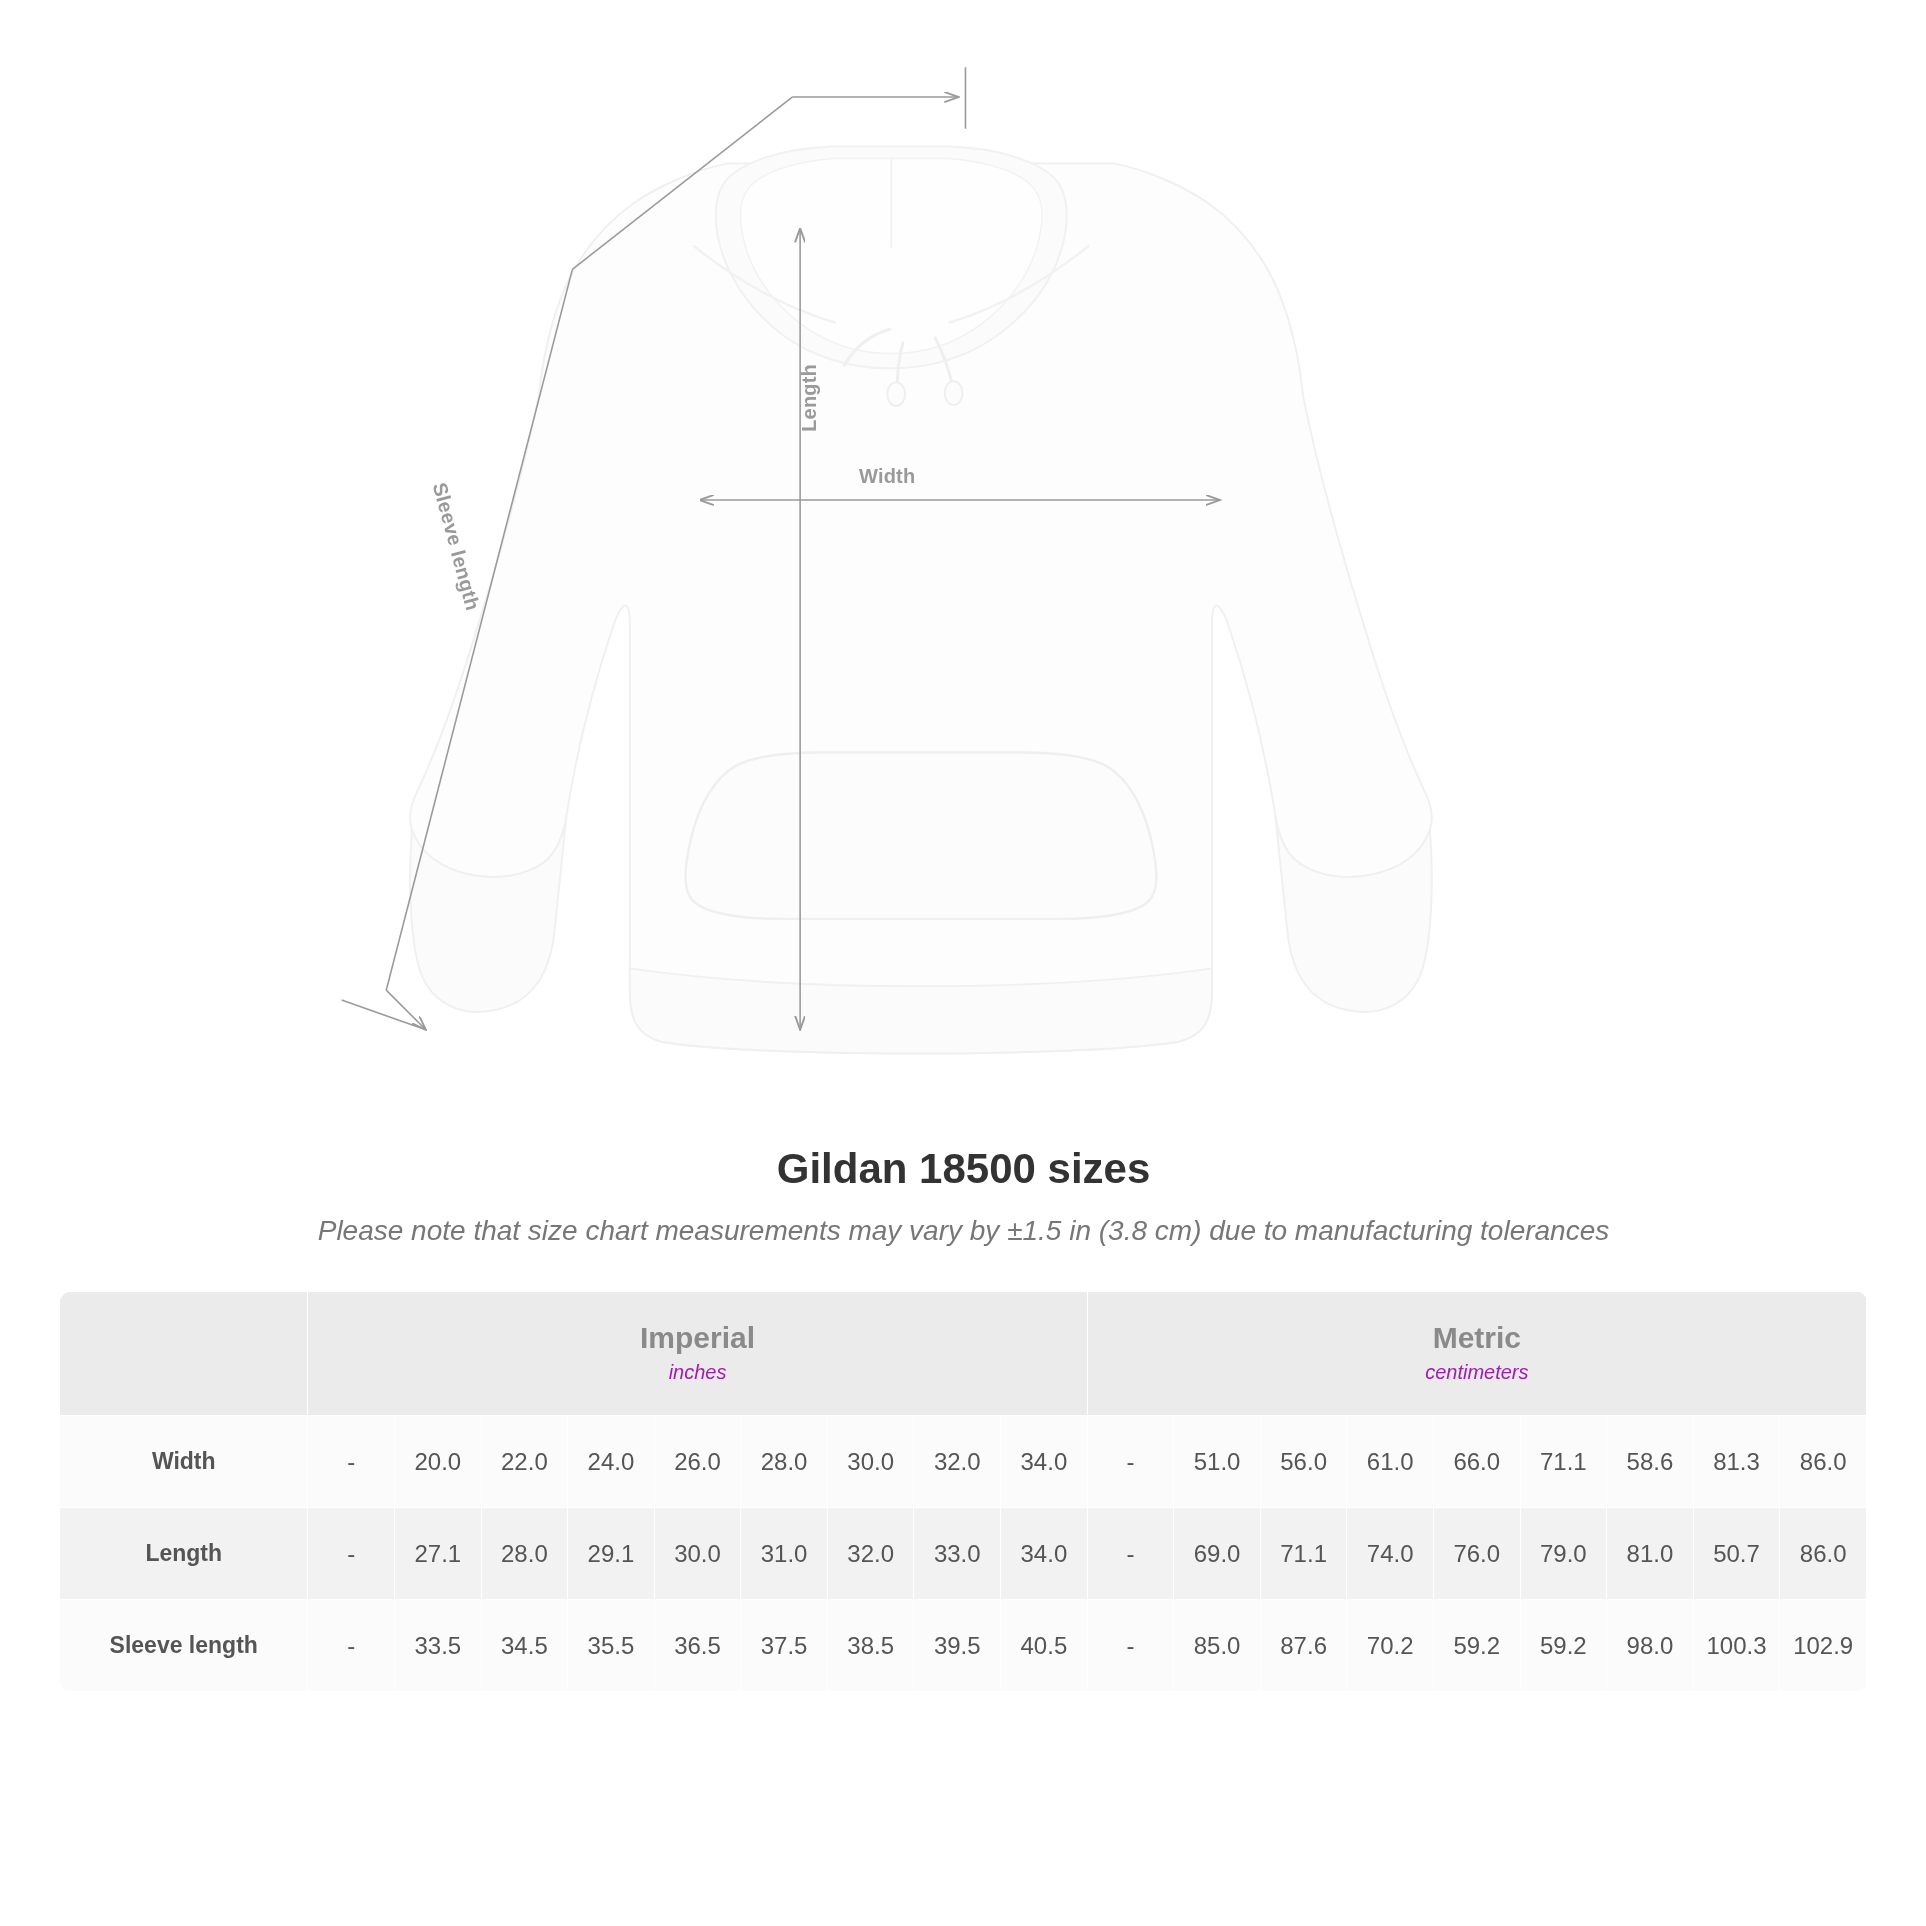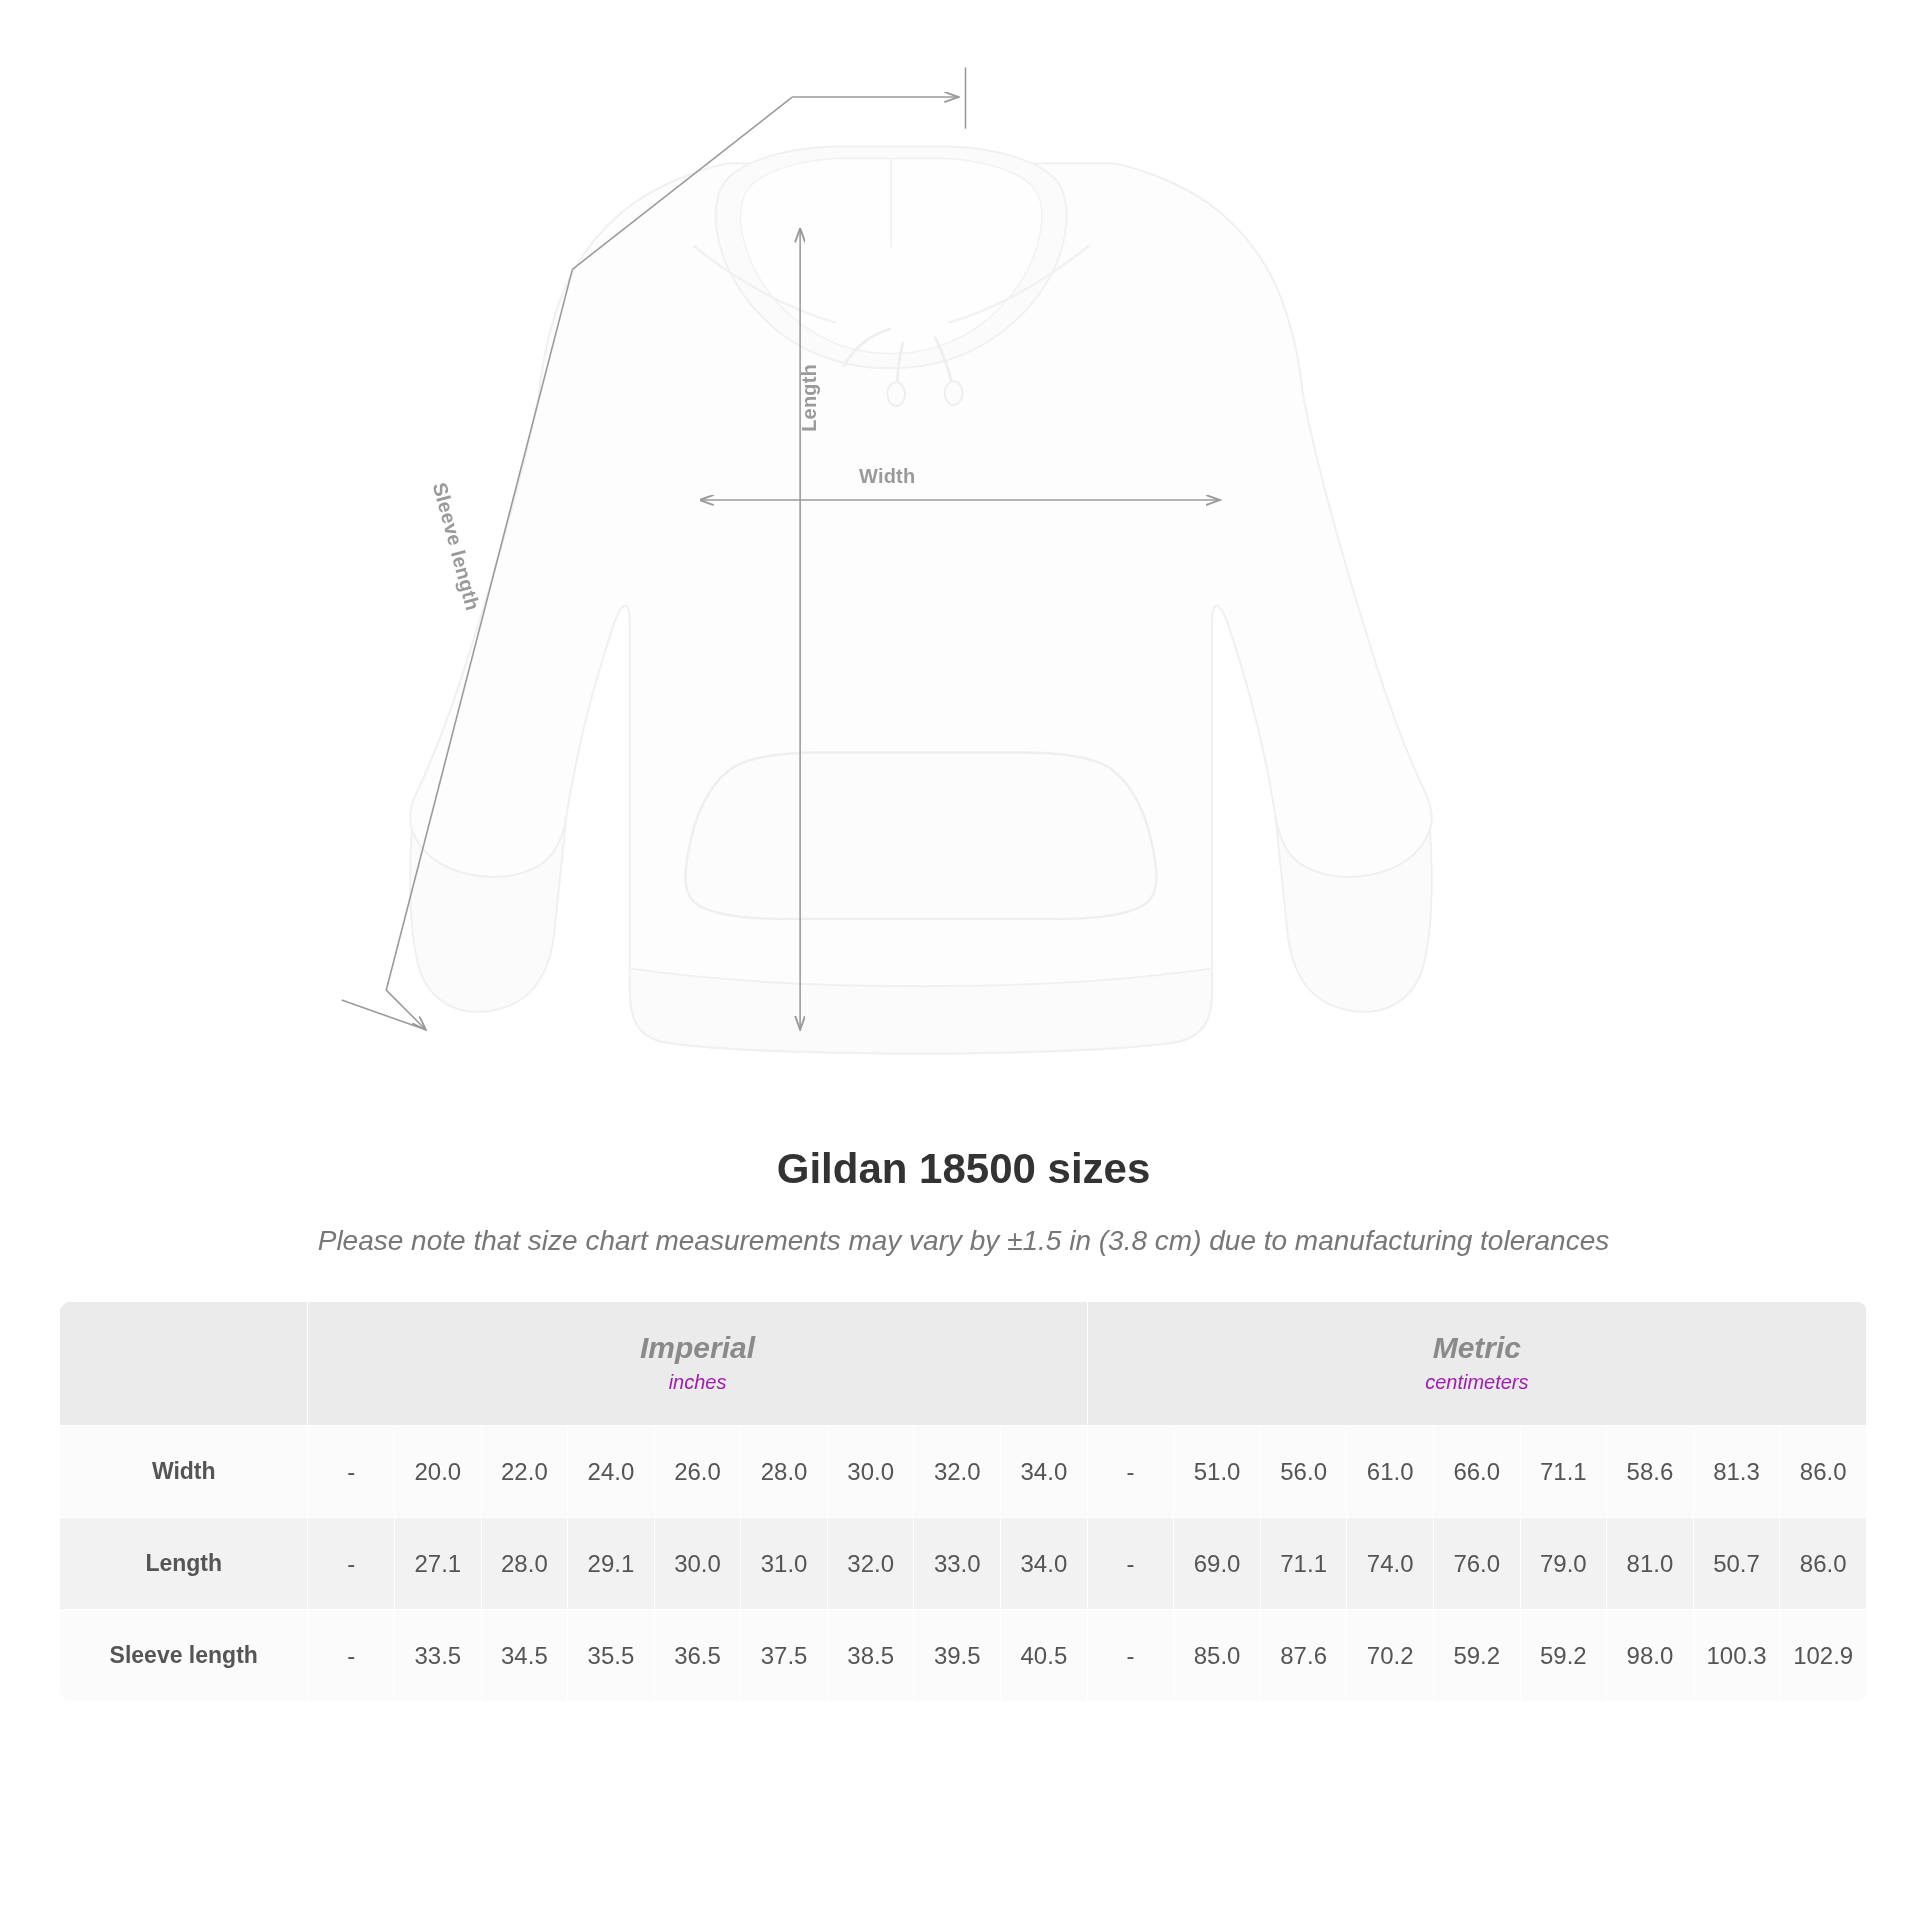--- a/index.html
+++ b/index.html
@@ -49,21 +49,21 @@
 
   
   .title-block {
     text-align: center;
     margin-top: 36px;
   }
   .chart-title {
     font-size: 42px;
     font-weight: bold;
     color: #333333;
-    margin: 0 0 32px 0;
+    margin: 0 0 22px 0;
   }
   .chart-subtitle {
     font-size: 28px;
     font-style: italic;
     color: #777777;
     margin: 0;
   }
 
   
   .table-wrap {
@@ -81,21 +81,20 @@
     text-align: center;
     padding: 0;
   }
   .sys-head {
     background: #ebebeb;
     height: 123px;
     vertical-align: middle;
   }
   .sys-name {
     font-size: 30px;
-    font-style: italic;
     font-weight: bold;
     color: #8a8a8a;
     line-height: 1.25;
   }
   .sys-unit {
     font-size: 20px;
     font-style: italic;
     color: #a21caf;
     line-height: 1.6;
   }

